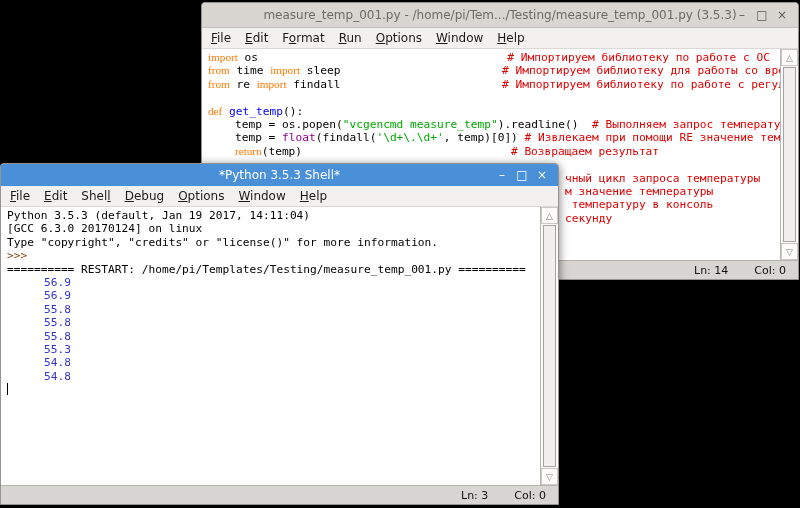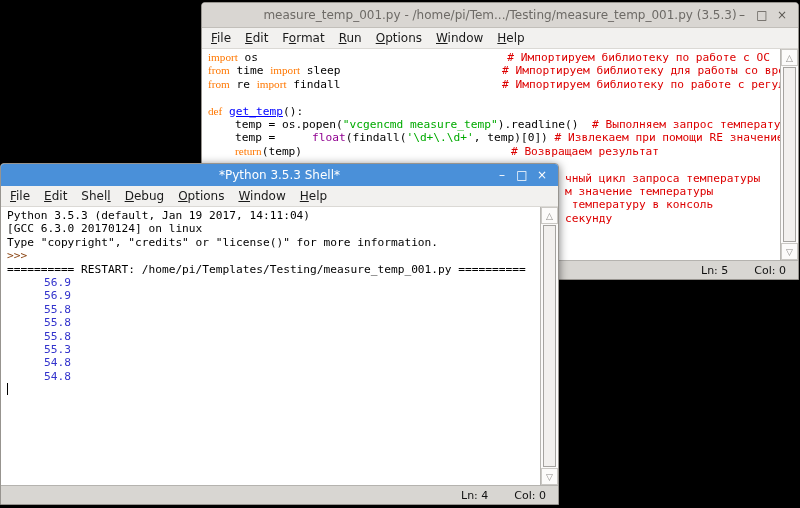--- a/index.html
+++ b/index.html
@@ -59,22 +59,22 @@
 
   .statusbar{
     flex:0 0 18px;display:flex;align-items:center;justify-content:flex-end;
     gap:26px;padding-right:12px;background:#d8d6d2;border-top:1px solid #b5b3af;
     font-size:11px;color:#111;
   }
 
   .tk-kw{color:var(--kw);font-family:Liberation Serif, serif;}
   .tk-str{color:var(--str);}
   .tk-com{color:var(--com);margin-top:39px;}
-  .tk-def{color:var(--def);text-decoration:underline;}
-  .tk-blt{color:var(--blt);margin-left:30px;}
+  .tk-def{color:var(--def);}
+  .tk-blt{color:var(--blt);}
   .tk-out{color:var(--out);margin-left:37px;}
   .tk-con{color:var(--con);}
   .tk-pl{color:var(--pl);margin-top:41px;}
   .caret{display:inline-block;width:1px;height:12px;background:#000;vertical-align:-2px;}
 </style>
 </head>
 <body>
 
 <div class="window" id="editor-window">
   <div class="titlebar">
@@ -96,21 +96,21 @@
     </div>
   <div class="content">
     <div class="textarea"><div class="line"><span class="tk-kw">import</span><span class="tk-pl"> os</span><span class="tk-pl">                                     </span><span class="tk-com"># Импортируем библиотеку по работе с ОС</span></div><div class="line"><span class="tk-kw">from</span><span class="tk-pl"> time </span><span class="tk-kw">import</span><span class="tk-pl"> sleep</span><span class="tk-pl">                        </span><span class="tk-com"># Импортируем библиотеку для работы со вре</span></div><div class="line"><span class="tk-kw">from</span><span class="tk-pl"> re </span><span class="tk-kw">import</span><span class="tk-pl"> findall</span><span class="tk-pl">                        </span><span class="tk-com"># Импортируем библиотеку по работе с регул</span></div><div class="line"></div><div class="line"><span class="tk-kw">def</span><span class="tk-pl"> </span><span class="tk-def">get_temp</span><span class="tk-pl">():</span></div><div class="line"><span class="tk-pl">    temp = os.popen(</span><span class="tk-str">"vcgencmd measure_temp"</span><span class="tk-pl">).readline()  </span><span class="tk-com"># Выполняем запрос температур</span></div><div class="line"><span class="tk-pl">    temp = </span><span class="tk-blt">float</span><span class="tk-pl">(findall(</span><span class="tk-str">'\d+\.\d+'</span><span class="tk-pl">, temp)[0]) </span><span class="tk-com"># Извлекаем при помощи RE значение темп</span></div><div class="line"><span class="tk-pl">    </span><span class="tk-kw">return</span><span class="tk-pl">(temp)</span><span class="tk-pl">                               </span><span class="tk-com"># Возвращаем результат</span></div><div class="line"></div><div class="line"><span class="tk-pl">                                                     </span><span class="tk-com">чный цикл запроса температуры</span></div><div class="line"><span class="tk-pl">                                                     </span><span class="tk-com">м значение температуры</span></div><div class="line"><span class="tk-pl">                                                      </span><span class="tk-com">температуру в консоль</span></div><div class="line"><span class="tk-pl">                                                     </span><span class="tk-com">секунду</span></div></div>
     <div class="vscroll">
       <div class="scroll-btn">△</div>
       <div class="scroll-thumb"></div>
       <div class="scroll-btn">▽</div>
     </div>
   </div>
   <div class="statusbar">
-    <span>Ln: 5</span>
+    <span>Ln: 14</span>
     <span>Col: 0</span>
   </div>
 </div>
 
 <div class="window" id="shell-window">
   <div class="titlebar">
     <div class="title-text">*Python 3.5.3 Shell*</div>
     <div class="win-controls">
       <span class="win-btn">–</span>
       <span class="win-btn">□</span>
@@ -128,16 +128,16 @@
     </div>
   <div class="content">
     <div class="textarea"><div class="line"><span class="tk-pl">Python 3.5.3 (default, Jan 19 2017, 14:11:04)</span></div><div class="line"><span class="tk-pl">[GCC 6.3.0 20170124] on linux</span></div><div class="line"><span class="tk-pl">Type "copyright", "credits" or "license()" for more information.</span></div><div class="line"><span class="tk-con">&gt;&gt;&gt; </span></div><div class="line"><span class="tk-pl">========== RESTART: /home/pi/Templates/Testing/measure_temp_001.py ==========</span></div><div class="line"><span class="tk-out">56.9</span></div><div class="line"><span class="tk-out">56.9</span></div><div class="line"><span class="tk-out">55.8</span></div><div class="line"><span class="tk-out">55.8</span></div><div class="line"><span class="tk-out">55.8</span></div><div class="line"><span class="tk-out">55.3</span></div><div class="line"><span class="tk-out">54.8</span></div><div class="line"><span class="tk-out">54.8</span></div><div class="line"><span class="caret"></span></div></div>
     <div class="vscroll">
       <div class="scroll-btn">△</div>
       <div class="scroll-thumb"></div>
       <div class="scroll-btn">▽</div>
     </div>
   </div>
   <div class="statusbar">
-    <span>Ln: 4</span>
+    <span>Ln: 3</span>
     <span>Col: 0</span>
   </div>
 </div>
 
 </body></html>

